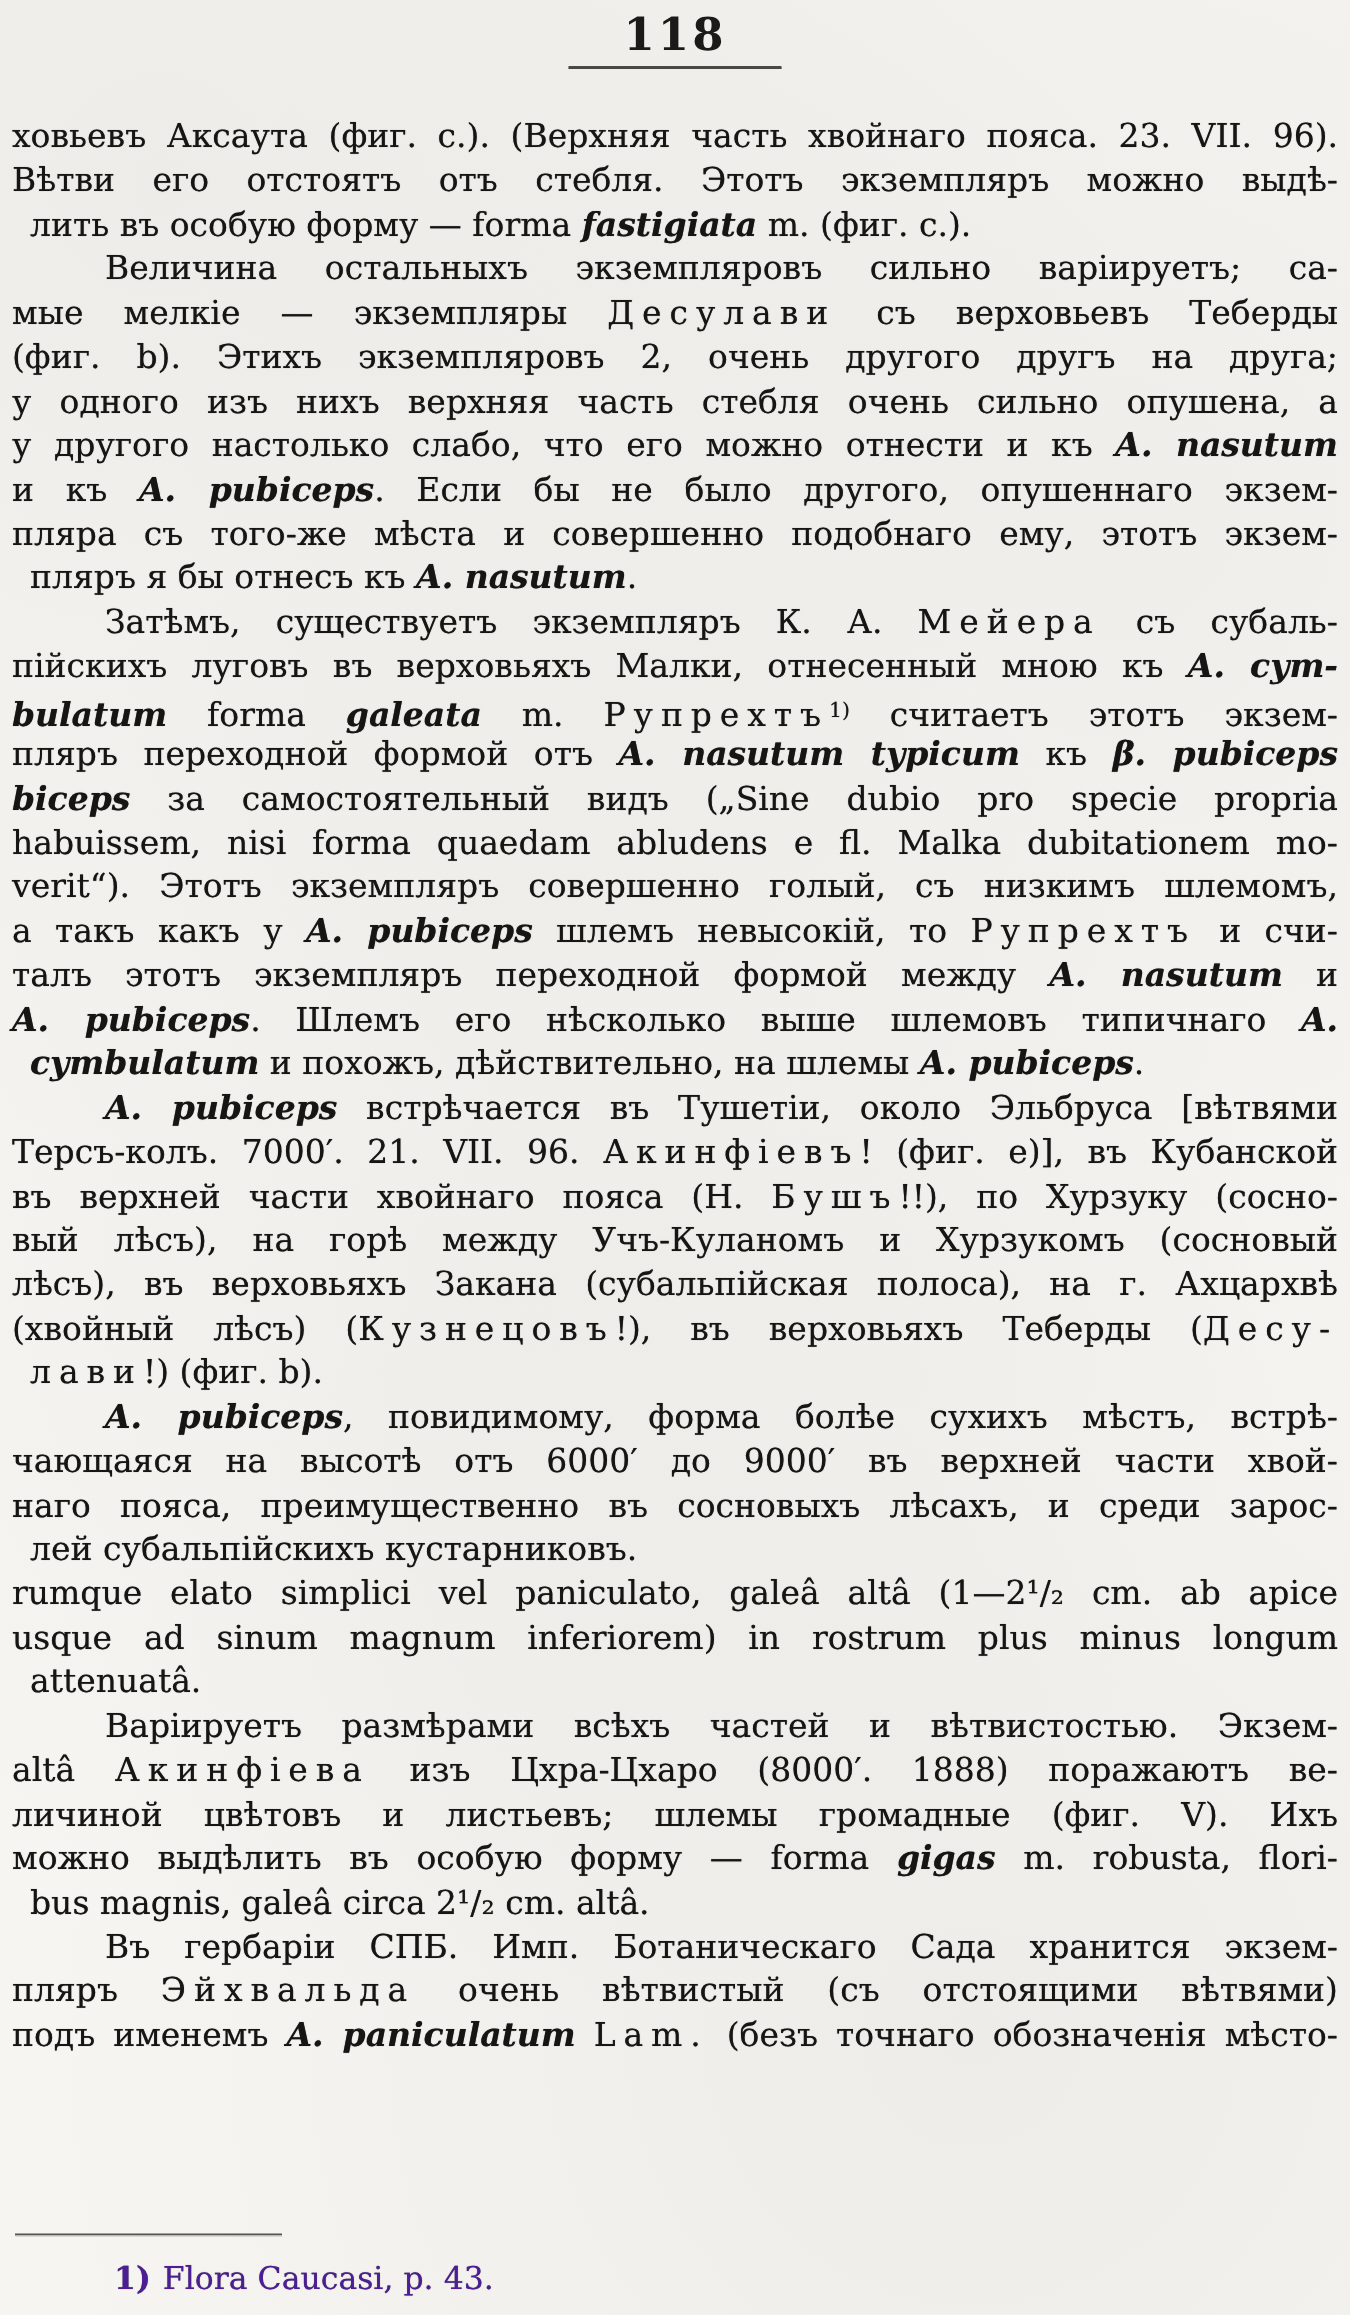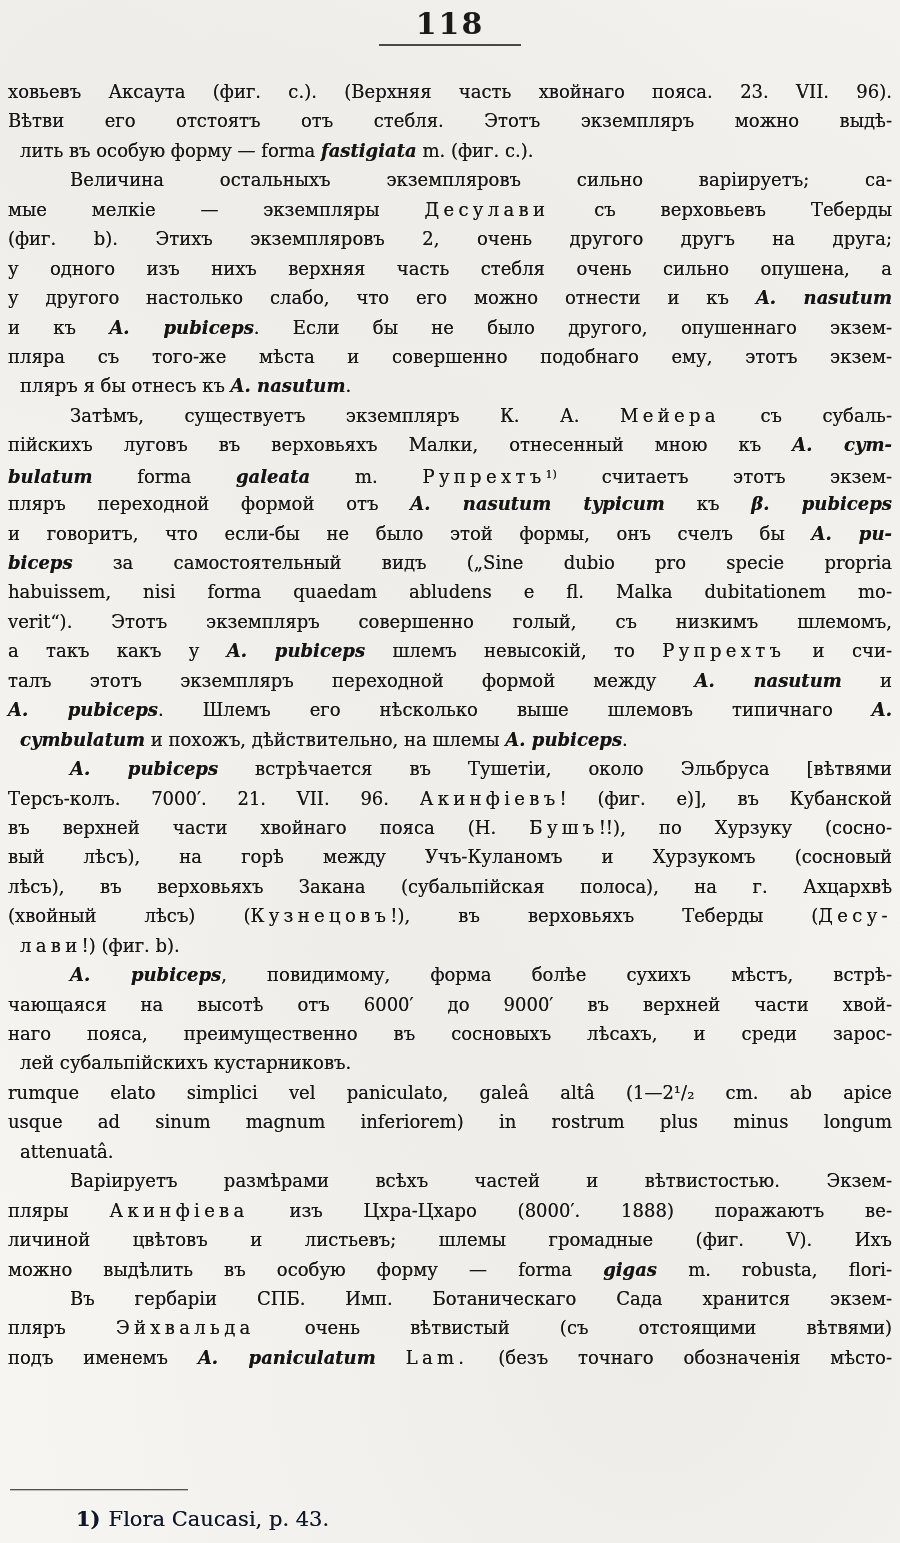--- a/index.html
+++ b/index.html
@@ -24,40 +24,40 @@
   }
   .pagenum-rule {
     width: 142px; height: 1px; margin: 3px auto 0 auto;
     background: #4a4a46;
     border-bottom: 1px solid rgba(70,70,66,0.55);
   }
   .textblock {
     position: absolute; top: 77px; left: 8px; width: 884px;
   }
   .line {
-    font-size: 18px; line-height: 29.45px; height: 29.45px;
+    font-size: 22px; line-height: 29.45px; height: 29.45px;
     text-align: justify; white-space: normal;
     text-shadow: 0 0 0.5px rgba(20,19,18,0.7);
   }
   .line.j { text-align-last: justify; }
   .line.e { text-align-last: left; margin-left: 12px; }
   .line.ind { padding-left: 62px; }
   .s-n  { }
   .s-bi { font-style: italic; font-weight: 700; }
   .s-b  { font-weight: 700; }
   .s-sp { letter-spacing: 0.24em; }
   .s-sup { font-size: 0.62em; vertical-align: 0.45em; letter-spacing: 0; }
   .footrule {
     position: absolute; left: 10px; top: 1489px; width: 178px; height: 1px;
     background: #55534e;
     box-shadow: 0 1px 0 rgba(85,83,78,0.35);
   }
   .footnote {
     position: absolute; left: 76px; top: 1506px;
-    font-size: 21px; color: #0f172a;
+    font-size: 21px; color: #4c1d95;
     text-shadow: 0 0 0.5px rgba(20,19,18,0.7);
   }
   .footnote .marker { font-weight: 700; margin-right: 8px; }
 </style>
 </head>
 <body>
 
 <div class="pagenum-wrap">
   <div class="pagenum">118</div>
   <div class="pagenum-rule"></div>
@@ -72,21 +72,20 @@
     <div class="line j"><span class="s-n">(фиг. b). Этихъ экземпляровъ 2, очень другого другъ на друга;</span></div>
     <div class="line j"><span class="s-n">у одного изъ нихъ верхняя часть стебля очень сильно опушена, а</span></div>
     <div class="line j"><span class="s-n">у другого настолько слабо, что его можно отнести и къ </span><span class="s-bi">A. nasutum</span></div>
     <div class="line j"><span class="s-n">и къ </span><span class="s-bi">A. pubiceps</span><span class="s-n">. Если бы не было другого, опушеннаго экзем-</span></div>
     <div class="line j"><span class="s-n">пляра съ того-же мѣста и совершенно подобнаго ему, этотъ экзем-</span></div>
     <div class="line e"><span class="s-n">пляръ я бы отнесъ къ </span><span class="s-bi">A. nasutum</span><span class="s-n">.</span></div>
     <div class="line j ind"><span class="s-n">Затѣмъ, существуетъ экземпляръ К. А. </span><span class="s-sp">Мейера</span><span class="s-n"> съ субаль-</span></div>
     <div class="line j"><span class="s-n">пійскихъ луговъ въ верховьяхъ Малки, отнесенный мною къ </span><span class="s-bi">A. cym-</span></div>
     <div class="line j"><span class="s-bi">bulatum</span><span class="s-n"> forma </span><span class="s-bi">galeata</span><span class="s-n"> m. </span><span class="s-sp">Рупрехтъ</span><span class="s-sup">1)</span><span class="s-n"> считаетъ этотъ экзем-</span></div>
     <div class="line j"><span class="s-n">пляръ переходной формой отъ </span><span class="s-bi">A. nasutum typicum</span><span class="s-n"> къ </span><span class="s-bi">β. pubiceps</span></div>
-    <div class="line j"><span class="s-n">и говоритъ, что если-бы не было этой формы, онъ счелъ бы </span><span class="s-bi">A. pu-</span></div>
     <div class="line j"><span class="s-bi">biceps</span><span class="s-n"> за самостоятельный видъ („Sine dubio pro specie propria</span></div>
     <div class="line j"><span class="s-n">habuissem, nisi forma quaedam abludens e fl. Malka dubitationem mo-</span></div>
     <div class="line j"><span class="s-n">verit“). Этотъ экземпляръ совершенно голый, съ низкимъ шлемомъ,</span></div>
     <div class="line j"><span class="s-n">а такъ какъ у </span><span class="s-bi">A. pubiceps</span><span class="s-n"> шлемъ невысокій, то </span><span class="s-sp">Рупрехтъ</span><span class="s-n"> и счи-</span></div>
     <div class="line j"><span class="s-n">талъ этотъ экземпляръ переходной формой между </span><span class="s-bi">A. nasutum</span><span class="s-n"> и</span></div>
     <div class="line j"><span class="s-bi">A. pubiceps</span><span class="s-n">. Шлемъ его нѣсколько выше шлемовъ типичнаго </span><span class="s-bi">A.</span></div>
     <div class="line e"><span class="s-bi">cymbulatum</span><span class="s-n"> и похожъ, дѣйствительно, на шлемы </span><span class="s-bi">A. pubiceps</span><span class="s-n">.</span></div>
     <div class="line j ind"><span class="s-bi">A. pubiceps</span><span class="s-n"> встрѣчается въ Тушетіи, около Эльбруса [вѣтвями</span></div>
     <div class="line j"><span class="s-n">Терсъ-колъ. 7000′. 21. VII. 96. </span><span class="s-sp">Акинфіевъ</span><span class="s-n">! (фиг. e)], въ Кубанской</span></div>
     <div class="line j"><span class="s-n">въ верхней части хвойнаго пояса (Н. </span><span class="s-sp">Бушъ</span><span class="s-n">!!), по Хурзуку (сосно-</span></div>
@@ -95,23 +94,24 @@
     <div class="line j"><span class="s-n">(хвойный лѣсъ) (</span><span class="s-sp">Кузнецовъ</span><span class="s-n">!), въ верховьяхъ Теберды (</span><span class="s-sp">Десу-</span></div>
     <div class="line e"><span class="s-sp">лави</span><span class="s-n">!) (фиг. b).</span></div>
     <div class="line j ind"><span class="s-bi">A. pubiceps</span><span class="s-n">, повидимому, форма болѣе сухихъ мѣстъ, встрѣ-</span></div>
     <div class="line j"><span class="s-n">чающаяся на высотѣ отъ 6000′ до 9000′ въ верхней части хвой-</span></div>
     <div class="line j"><span class="s-n">наго пояса, преимущественно въ сосновыхъ лѣсахъ, и среди зарос-</span></div>
     <div class="line e"><span class="s-n">лей субальпійскихъ кустарниковъ.</span></div>
     <div class="line j"><span class="s-n">rumque elato simplici vel paniculato, galeâ altâ (1—2¹/₂ cm. ab apice</span></div>
     <div class="line j"><span class="s-n">usque ad sinum magnum inferiorem) in rostrum plus minus longum</span></div>
     <div class="line e"><span class="s-n">attenuatâ.</span></div>
     <div class="line j ind"><span class="s-n">Варіируетъ размѣрами всѣхъ частей и вѣтвистостью. Экзем-</span></div>
-    <div class="line j"><span class="s-n">пляры </span><span class="s-sp">Акинфіева</span><span class="s-n"> изъ Цхра-Цхаро (8000′. 1888) поражаютъ ве-</span></div>
+    <div class="line j"><span class="s-n">altâ </span><span class="s-sp">Акинфіева</span><span class="s-n"> изъ Цхра-Цхаро (8000′. 1888) поражаютъ ве-</span></div>
     <div class="line j"><span class="s-n">личиной цвѣтовъ и листьевъ; шлемы громадные (фиг. V). Ихъ</span></div>
     <div class="line j"><span class="s-n">можно выдѣлить въ особую форму — forma </span><span class="s-bi">gigas</span><span class="s-n"> m. robusta, flori-</span></div>
+    <div class="line e"><span class="s-n">bus magnis, galeâ circa 2¹/₂ cm. altâ.</span></div>
     <div class="line j ind"><span class="s-n">Въ гербаріи СПБ. Имп. Ботаническаго Сада хранится экзем-</span></div>
     <div class="line j"><span class="s-n">пляръ </span><span class="s-sp">Эйхвальда</span><span class="s-n"> очень вѣтвистый (съ отстоящими вѣтвями)</span></div>
     <div class="line j"><span class="s-n">подъ именемъ </span><span class="s-bi">A. paniculatum</span><span class="s-n"> </span><span class="s-sp">Lam.</span><span class="s-n"> (безъ точнаго обозначенія мѣсто-</span></div>
   </div>
 
 <div class="footrule"></div>
 
 <div class="footnote"><span class="marker">1)</span><span>Flora Caucasi, p. 43.</span></div>
 
 </body></html>

